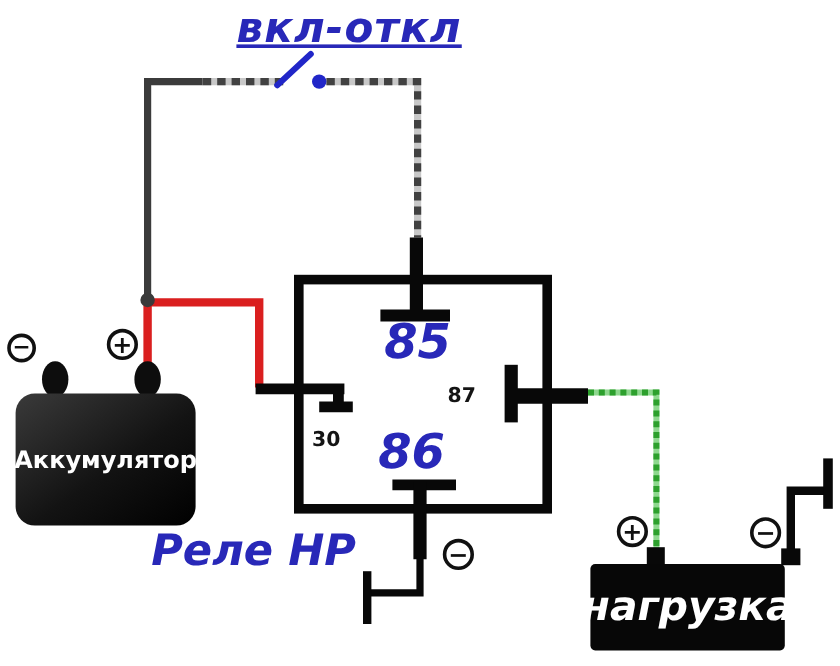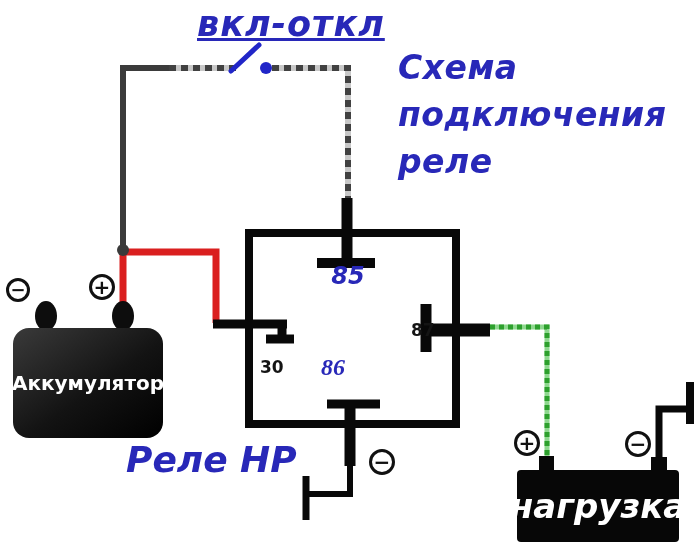--- a/index.html
+++ b/index.html
@@ -10,35 +10,35 @@
   .canvas svg { position:absolute; left:0; top:0; z-index:1; }
   .abs { position:absolute; z-index:2; }
   .blue-label { color:#2828b8; font-style:italic; font-weight:bold; white-space:nowrap; }
   .switch-title { left:197px; top:4px; font-size:35px; letter-spacing:1px;text-decoration:underline; }
   .scheme-title { left:398px; top:44px; }
   .scheme-title div { font-size:33px; line-height:47px; letter-spacing:0.5px; }
   .signal-label {
     left:130px; top:77px; font-size:15px; font-weight:bold; color:#1c1c1c;
     word-spacing:5px; white-space:nowrap;
   }
-  .pin-big { width:58px; text-align:center; font-size:24px; }
+  .pin-big { width:58px; text-align:center; font-size:40px; }
   .pin-85 { left:319px; top:262px; }
-  .pin-86 { left:304px; top:354px;font-family:Liberation Serif, serif; }
+  .pin-86 { left:314px; top:354px; }
   .pin-small { font-size:17px; font-weight:bold; color:#141414; white-space:nowrap; }
   .pin-30 { left:260px; top:341px;margin-top:16px; }
-  .pin-87 { left:411px; top:320px; }
+  .pin-87 { left:373px; top:320px; }
   .relay-name { left:126px; top:439px; font-size:36px;font-style:italic; }
   .battery {
     left:13px; top:328px; width:150px; height:110px; border-radius:16px;
     background:linear-gradient(145deg, #3a3a3a 0%, #131313 55%, #000000 100%);
     display:flex; align-items:center; justify-content:center;
   }
   .battery-label { color:#ffffff; font-weight:bold; font-size:20px; white-space:nowrap; }
   .load {
-    left:517px; top:470px; width:162px; height:72px; background:#070707; border-radius:4px;
+    left:492px; top:470px; width:162px; height:72px; background:#070707; border-radius:4px;
     display:flex; align-items:center; justify-content:center;
   }
   .load-label { color:#ffffff; font-style:italic; font-weight:bold; font-size:34px; white-space:nowrap; }
   .pole {
     position:absolute; z-index:2; box-sizing:border-box;
     width:26px; height:26px; border:3px solid #111111; border-radius:50%;
     background:#ffffff; display:flex; align-items:center; justify-content:center;
     font-weight:bold; font-size:20px; line-height:1; color:#111111;
   }
   .pole-sm { width:24px; height:24px; font-size:18px; }
@@ -93,25 +93,20 @@
     <path d="M490,327 L547,327 L547,460" fill="none" stroke="#2da02d" stroke-width="5" stroke-dasharray="5 4"></path>
     <rect x="539" y="456" width="15" height="15" fill="#080808"></rect>
 
     <path d="M659,470 L659,409 L687,409" fill="none" stroke="#080808" stroke-width="7"></path>
     <rect x="651" y="457" width="16" height="14" fill="#080808"></rect>
     <path d="M690,382 L690,424" fill="none" stroke="#080808" stroke-width="8"></path>
   </svg>
 
   <div class="abs blue-label switch-title">вкл-откл</div>
 
-  <div class="abs scheme-title">
-    <div class="blue-label">Схема</div>
-    <div class="blue-label">подключения</div>
-    <div class="blue-label">реле</div>
-  </div>
 
 
   <div class="abs blue-label pin-big pin-85">85</div>
   <div class="abs blue-label pin-big pin-86">86</div>
   <div class="abs pin-small pin-30">30</div>
   <div class="abs pin-small pin-87">87</div>
 
   <div class="abs blue-label relay-name">Реле НР</div>
 
   <div class="abs battery">

